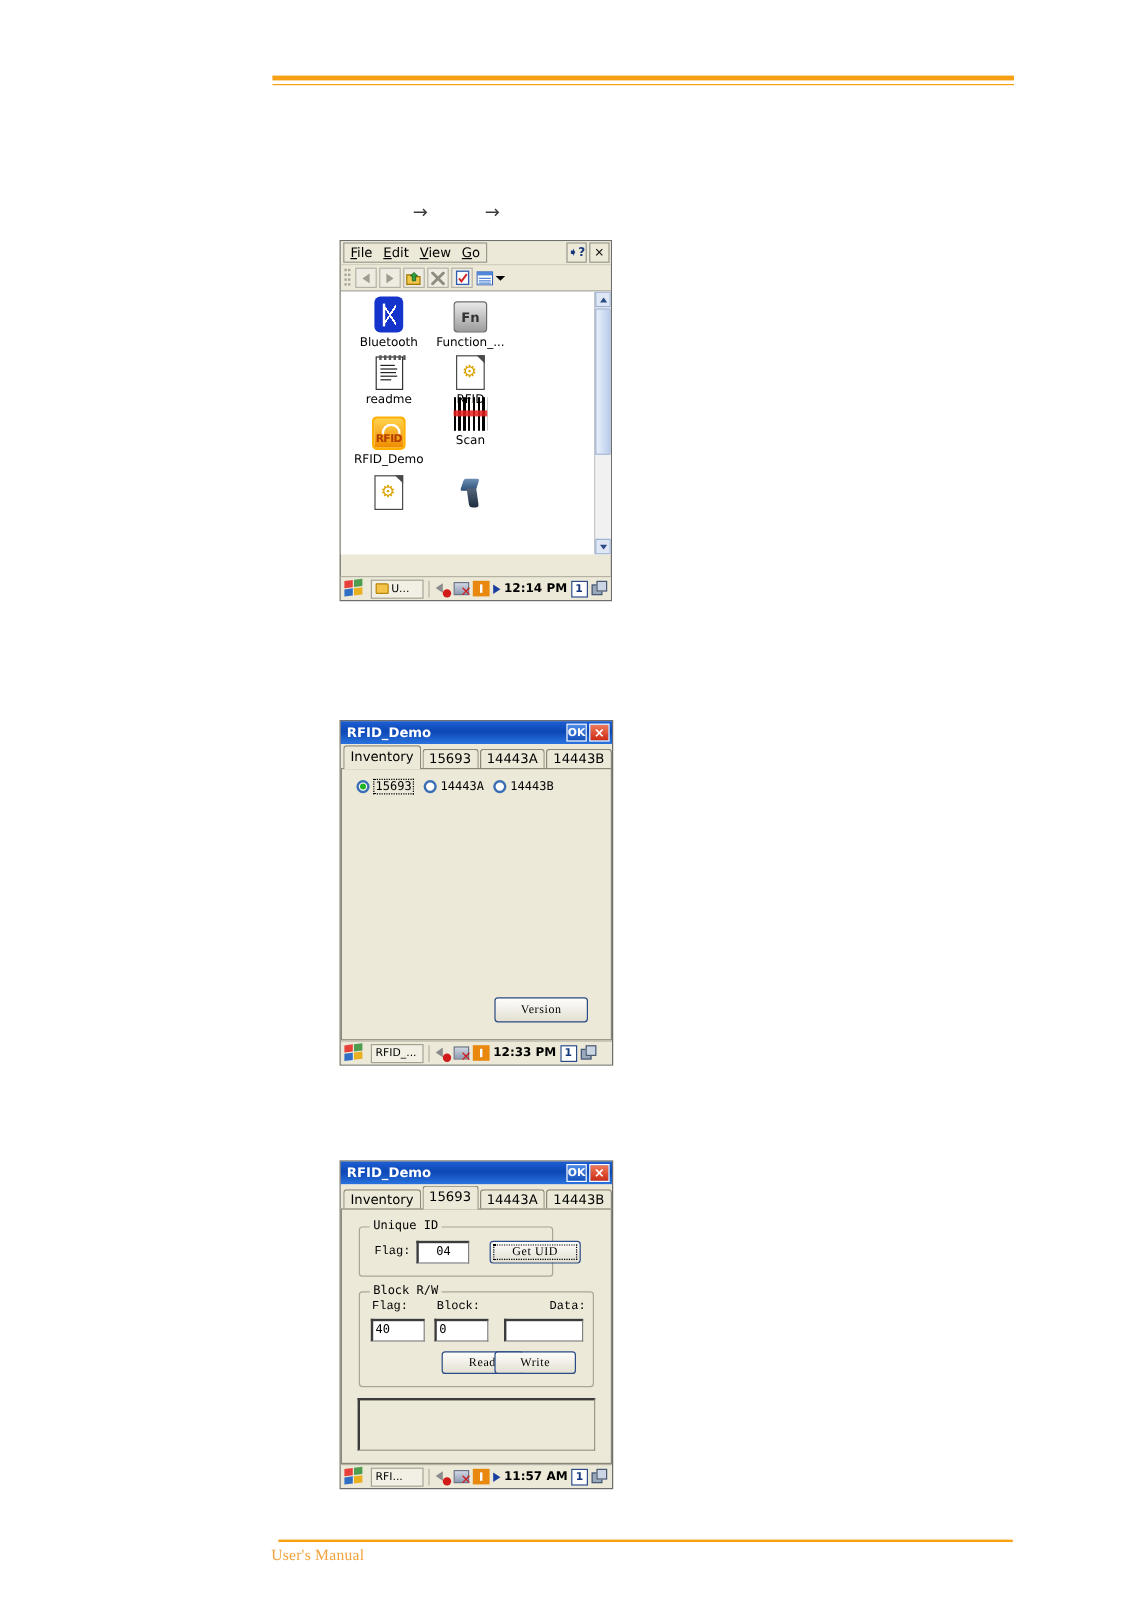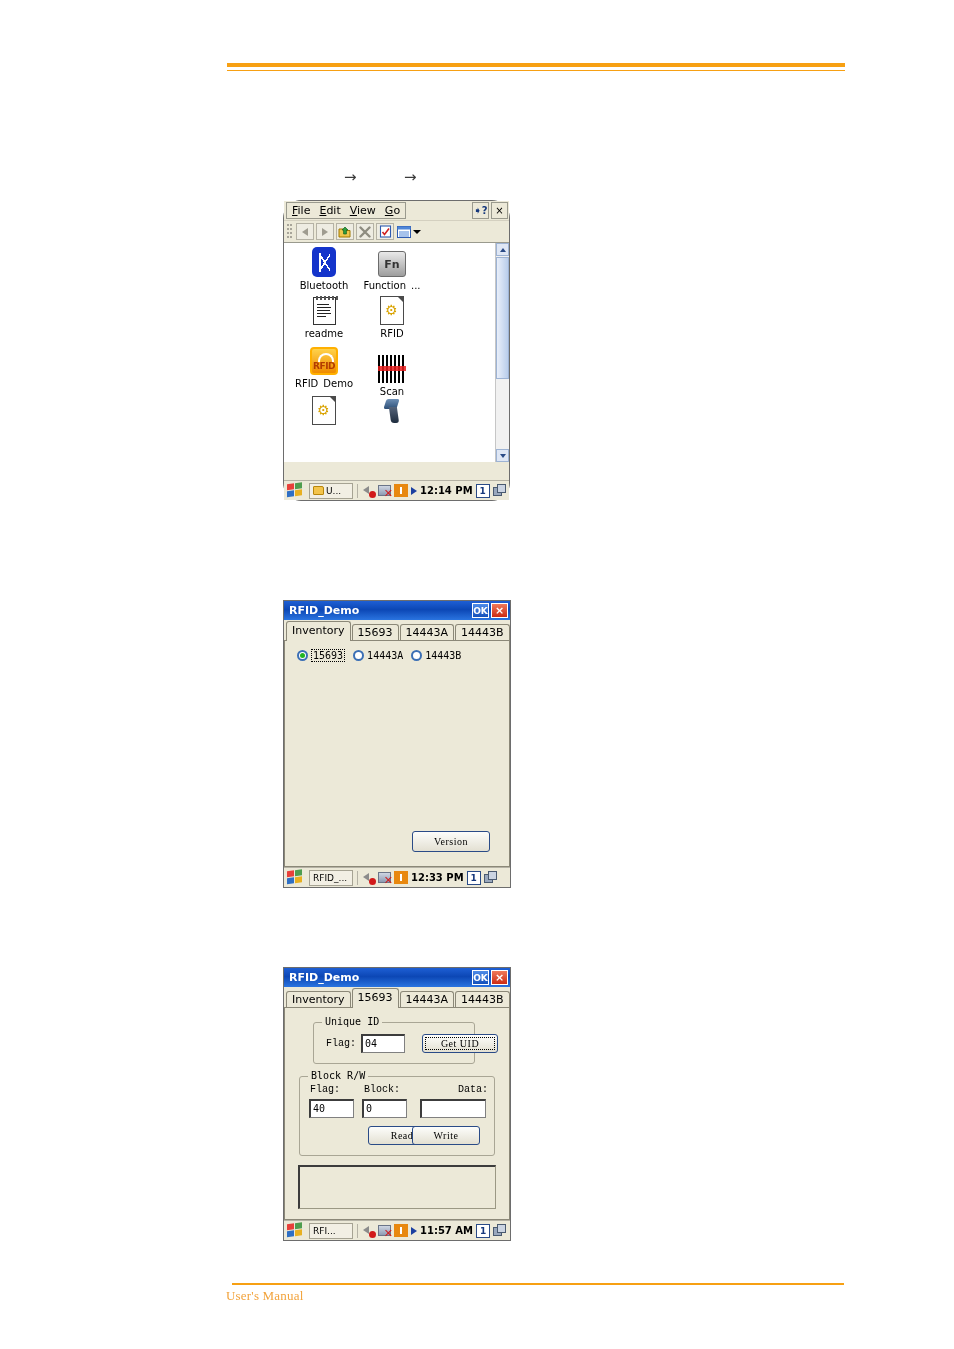--- a/index.html
+++ b/index.html
@@ -64,21 +64,21 @@
   
   .device {
     position: absolute;
     background: #ece9d8;
     border: 1px solid #6d6d6d;
     box-sizing: border-box;
     font-family: "DejaVu Sans", sans-serif;
   }
 
   
-  #win-explorer { left: 283px; top: 200px; width: 227px; height: 301px; border-radius: 18px; }
+  #win-explorer { left: 283px; top: 200px; width: 227px; height: 301px; }
 
   .menubar {
     position: relative;
     height: 20px;
     background: #ece9d8;
     display: flex;
     align-items: center;
     box-sizing: border-box;
     padding: 0 2px;
     border-bottom: 1px solid #d4d0c0;
@@ -748,21 +748,21 @@
 
       <div class="icon-cell" style="left:4px;  top:100px;">
         <div class="icon-art">
           <div class="rfiddemo-ico">
               <span>RFID</span>
             </div>
         </div>
         <div class="icon-label">RFID_Demo</div>
       </div>
 
-      <div class="icon-cell" style="left:72px; top:108px;">
+      <div class="icon-cell" style="left:72px; top:84px;">
         <div class="icon-art">
           <div class="barcode-ico"></div>
         </div>
         <div class="icon-label">Scan</div>
       </div>
 
       <div class="icon-cell" style="left:4px;  top:150px;">
         <div class="icon-art">
           <div class="doc-ico">
               <span class="gear-mark">⚙</span>
@@ -901,21 +901,21 @@
 
   <div class="tabstrip">
     <div class="tab">Inventory</div>
     <div class="tab active">15693</div>
     <div class="tab">14443A</div>
     <div class="tab">14443B</div>
   </div>
 
   <div class="tabpage" style="height:213px;margin:-1px 0 0 0;">
 
-    <div class="groupbox" style="left:28px;top:14px;width:162px;height:42px;">
+    <div class="groupbox" style="left:14px;top:14px;width:162px;height:42px;text-align:center;">
       <span class="group-title">Unique ID</span>
       <span class="fld-label" style="left:12px;top:15px;">Flag:</span>
       <div class="txtbox" style="left:47px;top:11px;width:44px;height:19px;">04</div>
       <div class="btn focus-dotted" style="position:absolute;left:108px;top:11px;width:76px;height:19px;">Get UID</div>
     </div>
 
     <div class="groupbox" style="left:14px;top:68px;width:196px;height:80px;">
       <span class="group-title">Block R/W</span>
 
       <span class="fld-label" style="left:10px;top:7px;">Flag:</span>

